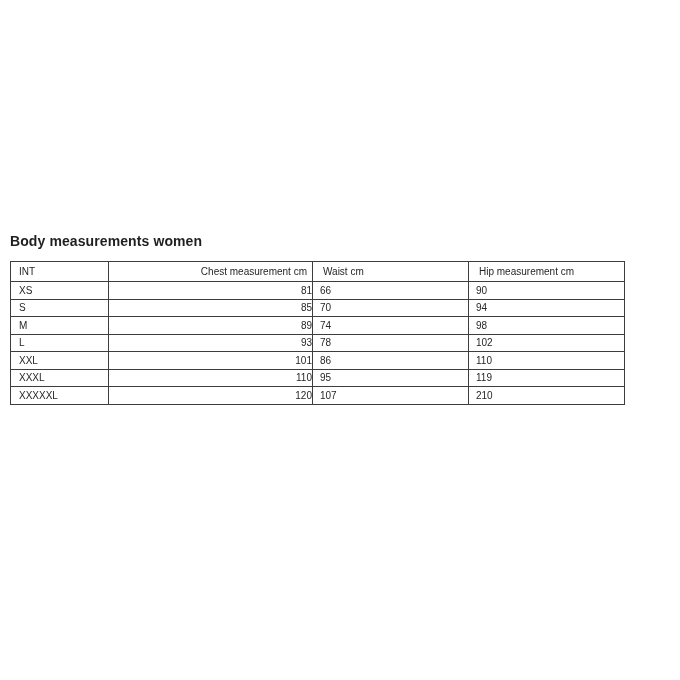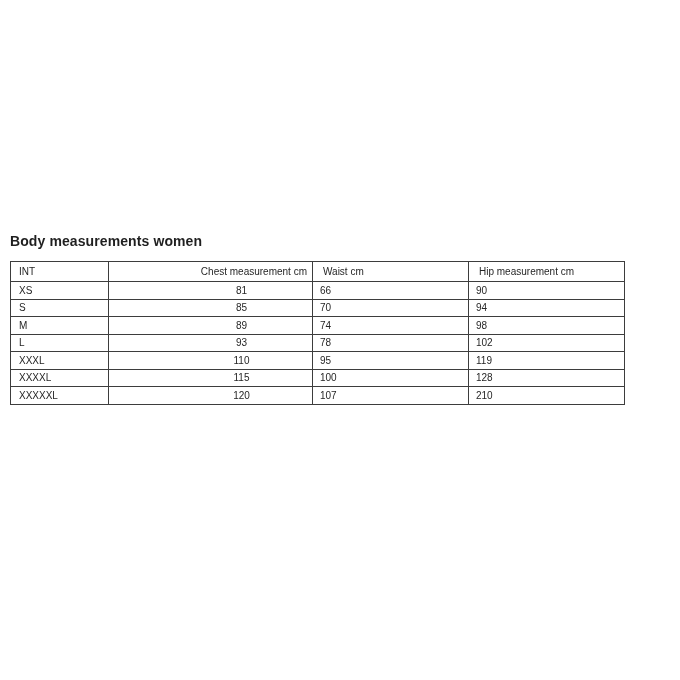--- a/index.html
+++ b/index.html
@@ -55,21 +55,21 @@
   table.size-table td:nth-child(1) {
     text-align: left;
     padding-left: 8px;
   }
   
   table.size-table th:nth-child(2) {
     text-align: right;
     padding-right: 5px;
   }
   table.size-table td:nth-child(2) {
-    text-align: center;
+    text-align: right;
     padding-left: 62px;
   }
   
   table.size-table th:nth-child(3),
   table.size-table th:nth-child(4) {
     text-align: left;
     padding-left: 10px;
   }
   table.size-table td:nth-child(3),
   table.size-table td:nth-child(4) {
@@ -116,30 +116,30 @@
         <td>74</td>
         <td>98</td>
       </tr>
       <tr>
         <td>L</td>
         <td>93</td>
         <td>78</td>
         <td>102</td>
       </tr>
       <tr>
+        <td>XXL</td>
+        <td>101</td>
+        <td>86</td>
+        <td>110</td>
+      </tr>
+      <tr>
         <td>XXXL</td>
         <td>110</td>
         <td>95</td>
         <td>119</td>
-      </tr>
-      <tr>
-        <td>XXXXL</td>
-        <td>115</td>
-        <td>100</td>
-        <td>128</td>
       </tr>
       <tr>
         <td>XXXXXL</td>
         <td>120</td>
         <td>107</td>
         <td>210</td>
       </tr>
     </tbody>
 </table>
 

